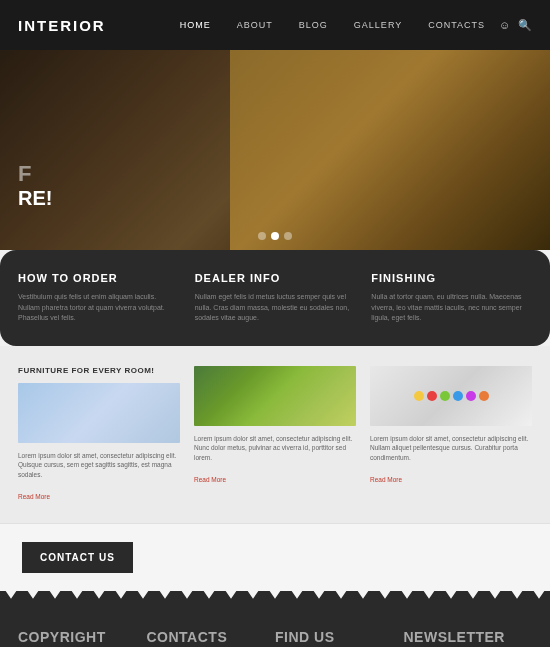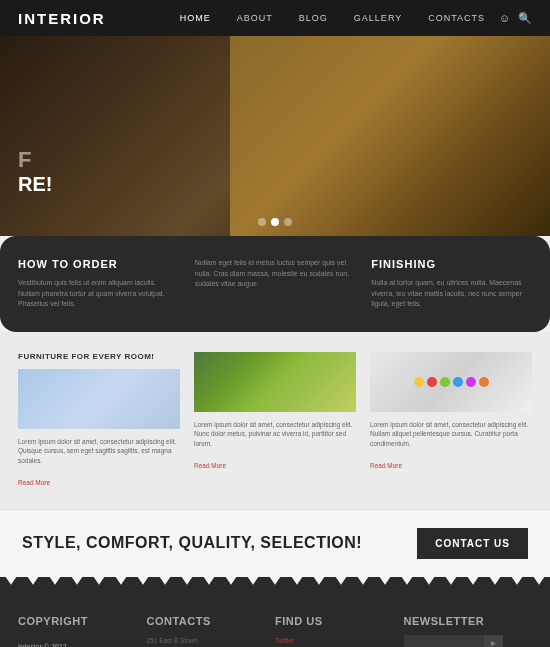--- a/index.html
+++ b/index.html
@@ -5,21 +5,21 @@
     * { margin: 0; padding: 0; box-sizing: border-box; }
     body { font-family: Arial, sans-serif; width: 550px; overflow-x: hidden; background: #f0f0f0; }
 
     
     .header {
       background: #1a1a1a;
       display: flex;
       align-items: center;
       justify-content: space-between;
       padding: 0 18px;
-      height: 36px;
+      height: 50px;
     }
     .logo {
       color: #fff;
       font-size: 15px;
       font-weight: bold;
       letter-spacing: 2px;
     }
     .nav {
       display: flex;
       align-items: center;
@@ -227,21 +227,21 @@
     .footer-grid {
       display: flex;
       gap: 0;
     }
     .footer-col {
       flex: 1;
       padding-right: 10px;
     }
     .footer-col h5 {
       color: #aaa;
-      font-size: 11px;
+      font-size: 14px;
       font-weight: bold;
       text-transform: uppercase;
       margin-bottom: 8px;
       letter-spacing: 0.5px;
     }
     .footer-col p, .footer-col a {
       color: #666;
       font-size: 6.5px;
       line-height: 1.8;
       display: block;
@@ -308,20 +308,21 @@
     <div class="dot"></div>
   </div>
 </section>
 
 <section class="dark-section">
   <div class="dark-col">
     <h3>HOW TO ORDER</h3>
     <p>Vestibulum quis felis ut enim aliquam iaculis. Nullam pharetra tortor at quam viverra volutpat. Phasellus vel felis.</p>
   </div>
   <div class="dark-col">
+    <h3>DEALER INFO</h3>
     <p>Nullam eget felis id metus luctus semper quis vel nulla. Cras diam massa, molestie eu sodales non, sodales vitae augue.</p>
   </div>
   <div class="dark-col">
     <h3>FINISHING</h3>
     <p>Nulla at tortor quam, eu ultrices nulla. Maecenas viverra, leo vitae mattis iaculis, nec nunc semper ligula, eget felis.</p>
   </div>
 </section>
 
 <section class="features-section">
   <div class="features-grid">
@@ -348,21 +349,20 @@
         <div class="color-ball" style="background:#c83ae8"></div>
         <div class="color-ball" style="background:#e87a3a"></div>
       </div>
       <p>Lorem ipsum dolor sit amet, consectetur adipiscing elit. Nullam aliquet pellentesque cursus. Curabitur porta condimentum.</p>
       <a class="read-more">Read More</a>
     </div>
   </div>
 </section>
 
 <section class="cta-section">
-  <span class="cta-text">STYLE, COMFORT, QUALITY, SELECTION!</span>
   <div class="cta-button">CONTACT US</div>
 </section>
 
 <div class="zigzag"></div>
 
 <footer class="footer">
   <div class="footer-grid">
 
     <div class="footer-col">
       <h5>Copyright</h5>

